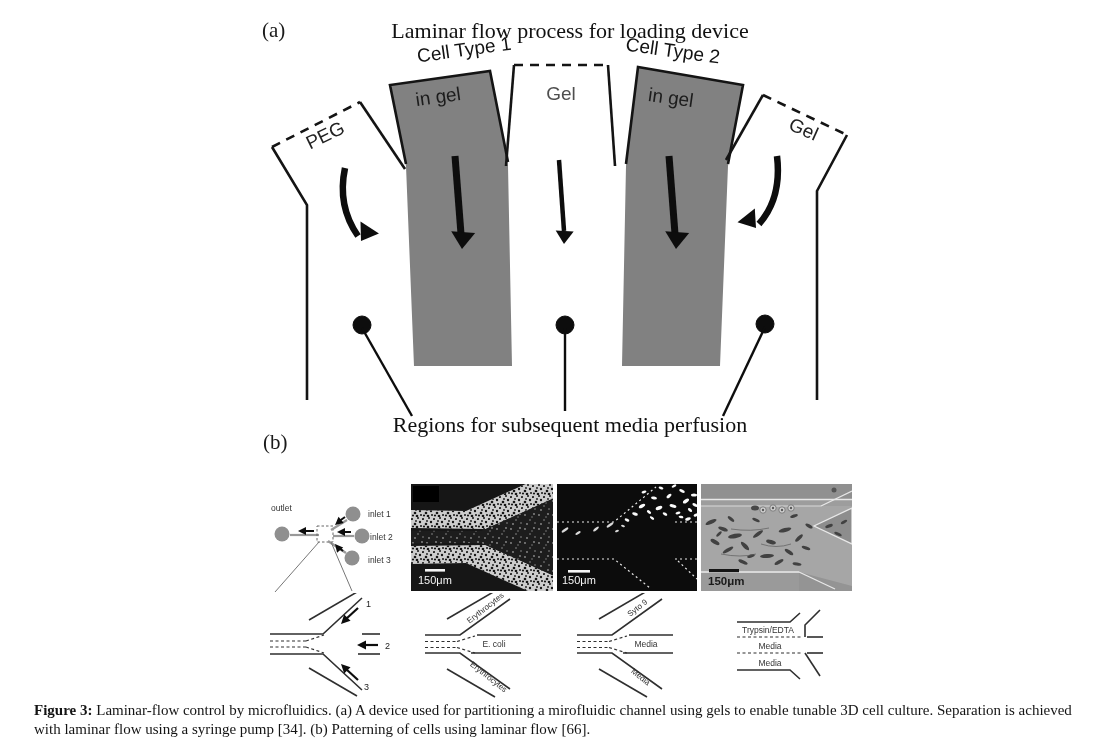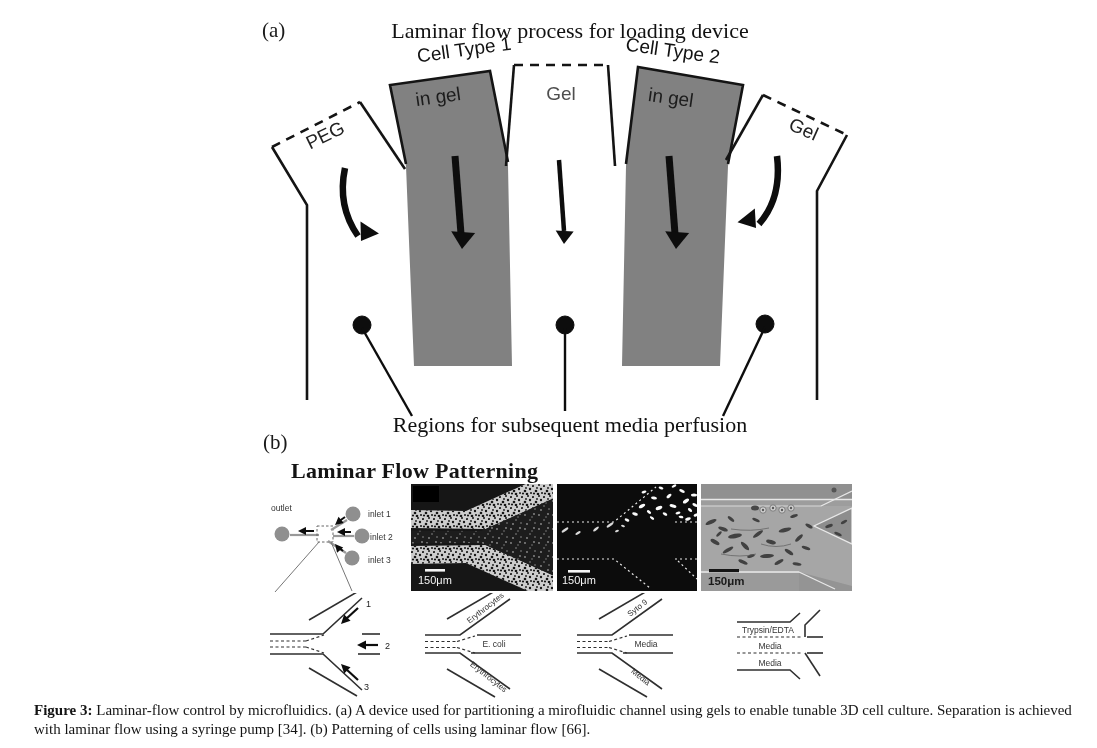--- a/index.html
+++ b/index.html
@@ -84,21 +84,20 @@
       <circle cx="525" cy="316" r="9"></circle>
       <line x1="122" y1="320" x2="172" y2="408" stroke-width="2.4"></line>
       <line x1="325" y1="320" x2="325" y2="403" stroke-width="2.4"></line>
       <line x1="525" y1="319" x2="483" y2="408" stroke-width="2.4"></line>
     </g>
     <text class="sf" x="330" y="424" font-size="22" fill="#111" text-anchor="middle">Regions for subsequent media perfusion</text>
   </svg>
 
   <div class="abs sf ptag" style="left:263px;top:430px;">(b)</div>
 
-  <div class="abs sf btitle" style="left:291px;top:458px;">Laminar Flow Patterning</div>
 
   <svg class="abs" style="left:252px;top:492px;" width="162" height="110" viewBox="0 0 162 110">
     <text class="st" x="19" y="19" font-size="8.5" fill="#333">outlet</text>
     <circle cx="30" cy="42" r="7.5" fill="#8f8f8f"></circle>
     <line x1="38" y1="43" x2="67" y2="43" stroke="#999" stroke-width="2.2"></line>
     <rect x="65" y="34" width="16" height="16" fill="none" stroke="#666" stroke-width="1" stroke-dasharray="2.5,2"></rect>
     <circle cx="101" cy="22" r="7.5" fill="#8f8f8f"></circle>
     <line x1="95" y1="28" x2="79" y2="38" stroke="#999" stroke-width="2.2"></line>
     <circle cx="110" cy="44" r="7.5" fill="#8f8f8f"></circle>
     <line x1="102" y1="44" x2="81" y2="44" stroke="#999" stroke-width="2.2"></line>

